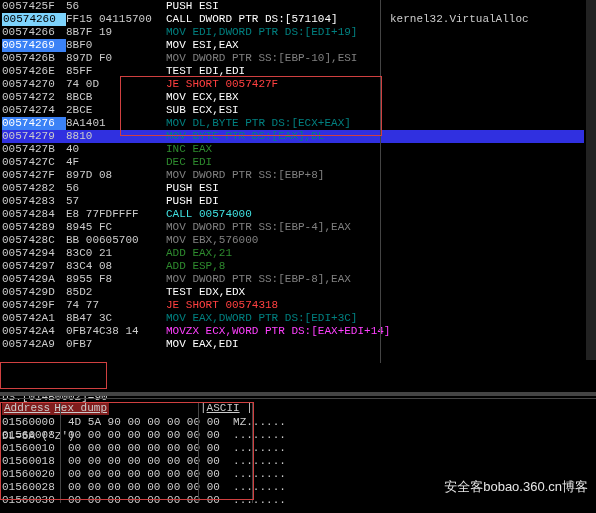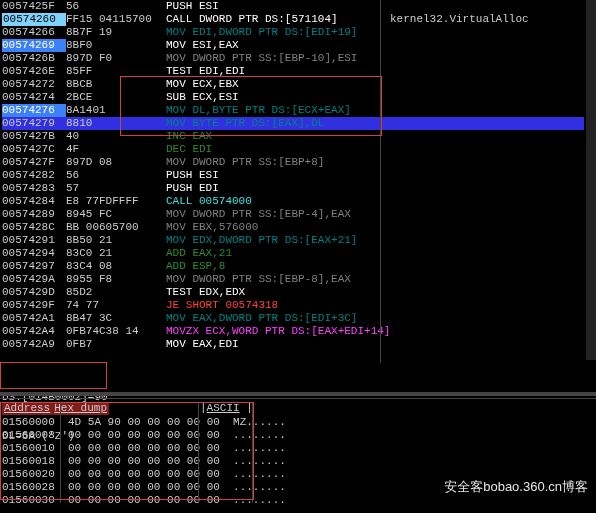--- a/index.html
+++ b/index.html
@@ -42,33 +42,33 @@
 </head>
 <body>
 
 <div class="disasm" id="disasm">
     <div class="row"><span class="addr">0057425F</span><span class="bytes">56</span><span class="mnem c-white">PUSH ESI</span></div>
     <div class="row"><span class="addr hl-addr">00574260</span><span class="bytes">FF15 04115700</span><span class="mnem c-white">CALL DWORD PTR DS:[571104]</span><span class="comment">kernel32.VirtualAlloc</span></div>
     <div class="row"><span class="addr">00574266</span><span class="bytes">8B7F 19</span><span class="mnem c-teal">MOV EDI,DWORD PTR DS:[EDI+19]</span></div>
     <div class="row"><span class="addr sel-addr">00574269</span><span class="bytes">8BF0</span><span class="mnem c-white">MOV ESI,EAX</span></div>
     <div class="row"><span class="addr">0057426B</span><span class="bytes">897D F0</span><span class="mnem c-gray">MOV DWORD PTR SS:[EBP-10],ESI</span></div>
     <div class="row"><span class="addr">0057426E</span><span class="bytes">85FF</span><span class="mnem c-white">TEST EDI,EDI</span></div>
+    <div class="row"><span class="addr">00574270</span><span class="bytes">74 0D</span><span class="mnem c-red">JE SHORT 0057427F</span></div>
     <div class="row"><span class="addr">00574272</span><span class="bytes">8BCB</span><span class="mnem c-white">MOV ECX,EBX</span></div>
     <div class="row"><span class="addr">00574274</span><span class="bytes">2BCE</span><span class="mnem c-white">SUB ECX,ESI</span></div>
     <div class="row"><span class="addr sel-addr">00574276</span><span class="bytes">8A1401</span><span class="mnem c-teal">MOV DL,BYTE PTR DS:[ECX+EAX]</span></div>
     <div class="row sel-full"><span class="addr">00574279</span><span class="bytes">8810</span><span class="mnem c-teal">MOV BYTE PTR DS:[EAX],DL</span></div>
     <div class="row"><span class="addr">0057427B</span><span class="bytes">40</span><span class="mnem c-green">INC EAX</span></div>
     <div class="row"><span class="addr">0057427C</span><span class="bytes">4F</span><span class="mnem c-green">DEC EDI</span></div>
     <div class="row"><span class="addr">0057427F</span><span class="bytes">897D 08</span><span class="mnem c-gray">MOV DWORD PTR SS:[EBP+8]</span></div>
     <div class="row"><span class="addr">00574282</span><span class="bytes">56</span><span class="mnem c-white">PUSH ESI</span></div>
     <div class="row"><span class="addr">00574283</span><span class="bytes">57</span><span class="mnem c-white">PUSH EDI</span></div>
     <div class="row"><span class="addr">00574284</span><span class="bytes">E8 77FDFFFF</span><span class="mnem c-cyan">CALL 00574000</span></div>
     <div class="row"><span class="addr">00574289</span><span class="bytes">8945 FC</span><span class="mnem c-gray">MOV DWORD PTR SS:[EBP-4],EAX</span></div>
     <div class="row"><span class="addr">0057428C</span><span class="bytes">BB 00605700</span><span class="mnem c-gray">MOV EBX,576000</span></div>
-    <div class="row"><span class="addr">00574291</span><span class="bytes">8B50 21</span><span class="mnem c-teal">MOV EDX,DWORD PTR DS:[EAX+21]</span></div>
     <div class="row"><span class="addr">00574294</span><span class="bytes">83C0 21</span><span class="mnem c-green">ADD EAX,21</span></div>
     <div class="row"><span class="addr">00574297</span><span class="bytes">83C4 08</span><span class="mnem c-green">ADD ESP,8</span></div>
     <div class="row"><span class="addr">0057429A</span><span class="bytes">8955 F8</span><span class="mnem c-gray">MOV DWORD PTR SS:[EBP-8],EAX</span></div>
     <div class="row"><span class="addr">0057429D</span><span class="bytes">85D2</span><span class="mnem c-white">TEST EDX,EDX</span></div>
     <div class="row"><span class="addr">0057429F</span><span class="bytes">74 77</span><span class="mnem c-red">JE SHORT 00574318</span></div>
     <div class="row"><span class="addr">005742A1</span><span class="bytes">8B47 3C</span><span class="mnem c-teal">MOV EAX,DWORD PTR DS:[EDI+3C]</span></div>
     <div class="row"><span class="addr">005742A4</span><span class="bytes">0FB74C38 14</span><span class="mnem c-magenta">MOVZX ECX,WORD PTR DS:[EAX+EDI+14]</span></div>
     <div class="row"><span class="addr">005742A9</span><span class="bytes">0FB7</span><span class="mnem c-white">MOV EAX,EDI</span></div>
   </div>
 <div class="vsep"></div>

